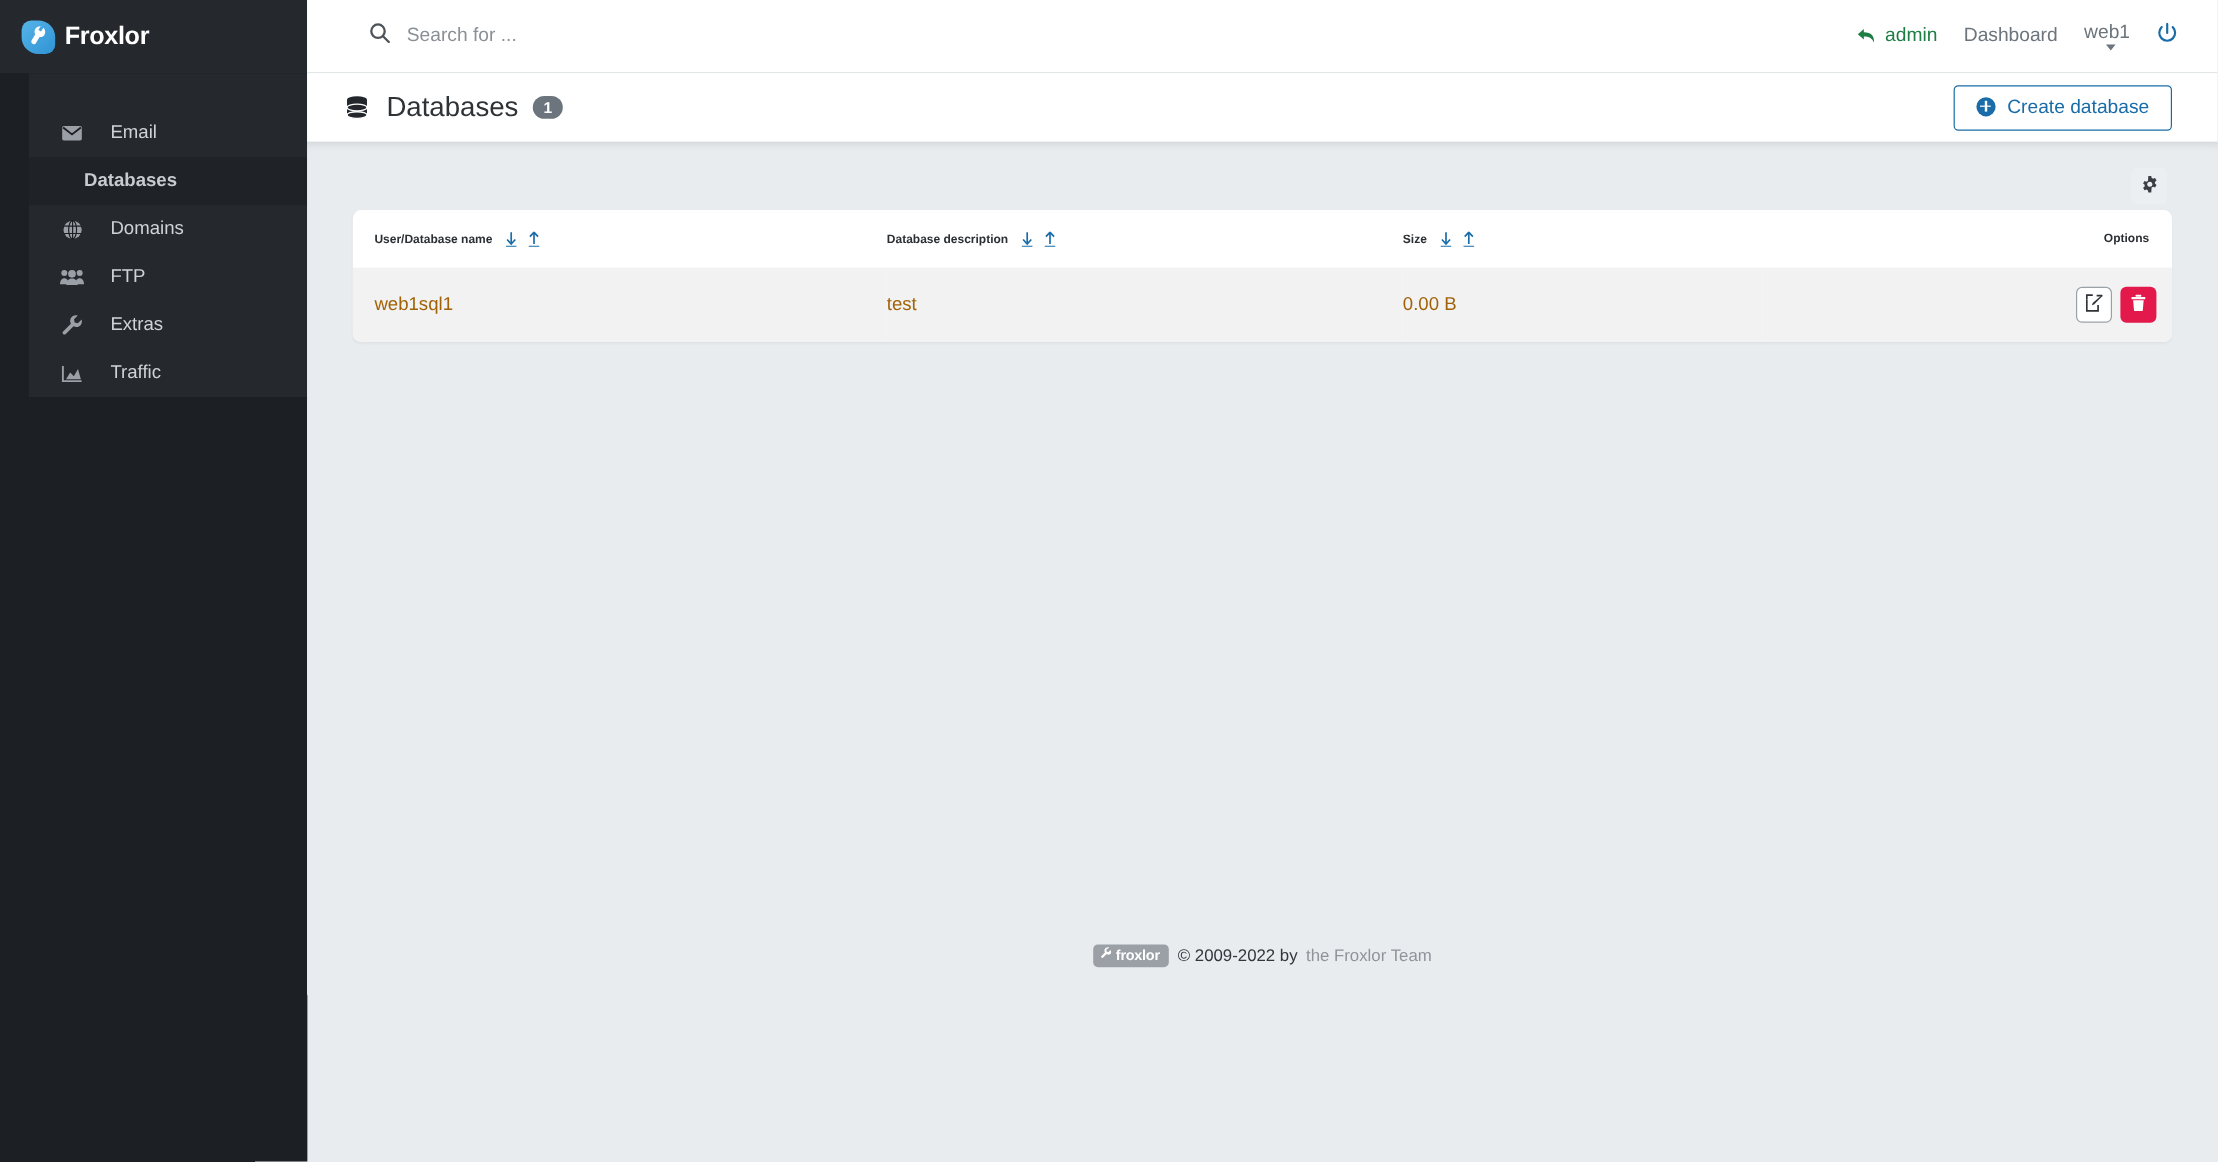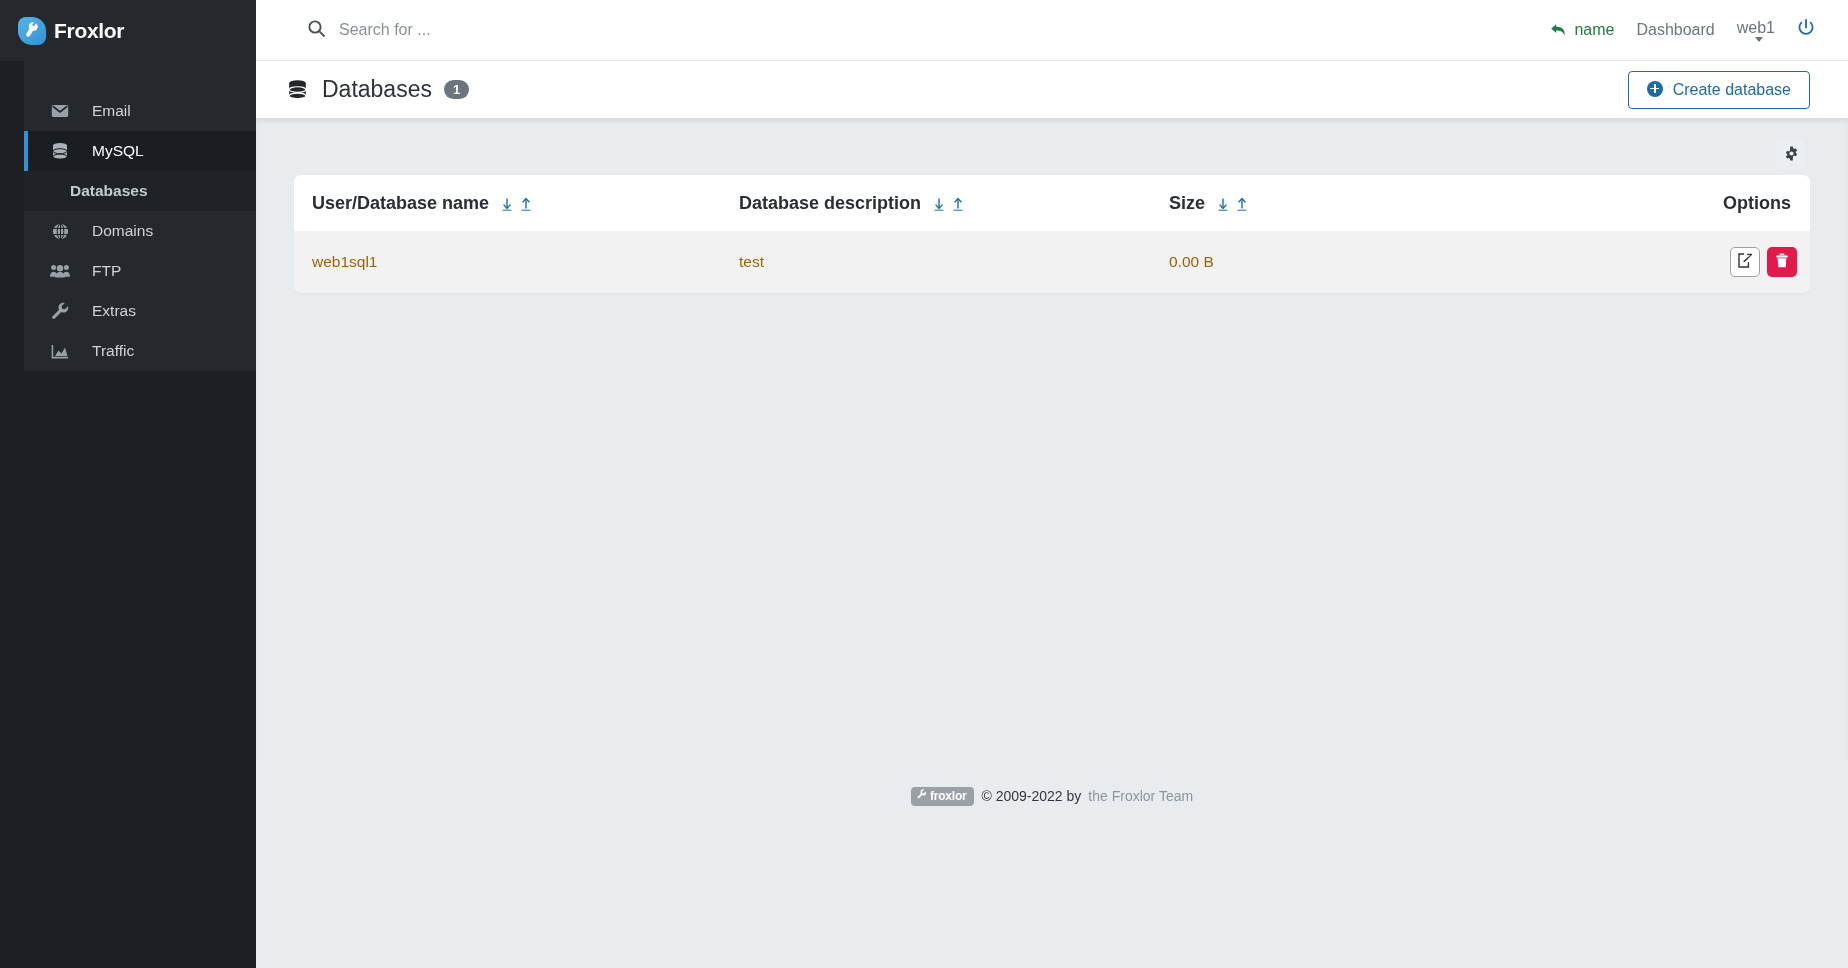--- a/index.html
+++ b/index.html
@@ -129,21 +129,21 @@
     display: flex; align-items: center; justify-content: center; cursor: pointer;
     border: none;
   }
 
   .card {
     background: #ffffff; border-radius: 7px; margin-top: 5px;
     overflow: hidden; box-shadow: 0 1px 2px rgba(0,0,0,0.04);
   }
   table { width: 100%; border-collapse: collapse; }
   th {
-    text-align: left; font-size: 18px; color: #2b2f33; font-weight: bold;
+    text-align: left; font-size: 10px; color: #2b2f33; font-weight: bold;
     padding: 18px 0 17px 0; white-space: nowrap;
   }
   th.c1 { padding-left: 18px; width: 445px; }
   th.c2 { width: 430px; }
   th.c3 { width: 300px; }
   th.c4 { text-align: right; padding-right: 19px; }
   td {
     font-size: 15.5px; color: #a16207; padding: 16px 0 16px 0;
     background: #f2f2f2;
   }
@@ -200,34 +200,20 @@
         <div class="nav-item">
           <span class="ico">
             <svg width="18" height="14" viewBox="0 0 18 14">
                 <rect x="0.8" y="1" width="16.4" height="12" rx="1.4" fill="#9aa0a6"></rect>
                 <path d="M1.6 2.2 L9 8 L16.4 2.2" stroke="#1c1f23" stroke-width="1.6" fill="none"></path>
               </svg>
           </span>
           <span>Email</span>
         </div>
 
-        <div class="nav-item active">
-          <span class="ico">
-            <svg width="16" height="17" viewBox="0 0 16 17">
-              <ellipse cx="8" cy="2.6" rx="7" ry="2.5" fill="#aab0b6"></ellipse>
-              <ellipse cx="8" cy="8.2" rx="7" ry="2.5" fill="#aab0b6"></ellipse>
-              <ellipse cx="8" cy="13.6" rx="7" ry="2.5" fill="#aab0b6"></ellipse>
-              <rect x="1" y="2.6" width="14" height="5.6" fill="#aab0b6"></rect>
-              <rect x="1" y="8.2" width="14" height="5.4" fill="#aab0b6"></rect>
-              <ellipse cx="8" cy="8.2" rx="7" ry="2.5" fill="none" stroke="#1a1d21" stroke-width="1"></ellipse>
-              <ellipse cx="8" cy="13.6" rx="7" ry="2.5" fill="none" stroke="#1a1d21" stroke-width="1"></ellipse>
-            </svg>
-          </span>
-          <span>MySQL</span>
-        </div>
 
         <div class="nav-sub">
           <span>Databases</span>
         </div>
 
         <div class="nav-item">
           <span class="ico">
             <svg width="17" height="17" viewBox="0 0 17 17">
               <circle cx="8.5" cy="8.5" r="7.6" fill="#9aa0a6"></circle>
               <g stroke="#1c1f23" stroke-width="1" fill="none">
@@ -292,21 +278,21 @@
         <input class="search-input" type="text" placeholder="Search for ..." style="">
       </div>
 
       <div class="topnav">
         <a class="link-admin">
           <span class="back-arrow">
             <svg width="17" height="14" viewBox="0 0 17 14">
               <path d="M6.2 1.2 L1.2 5.6 L6.2 10 L6.2 7.4 C10.4 7.4 13.2 8.6 14.6 12.6 C15.2 7.0 12.4 3.8 6.2 3.8 Z" fill="#1e7e45"></path>
             </svg>
           </span>
-          <span>name</span>
+          <span>admin</span>
         </a>
         <a class="link-dash">
           <span>Dashboard</span>
         </a>
         <a class="link-web1">
           <span>web1</span>
           <span class="caret"></span>
         </a>
         <a>
           <span>

